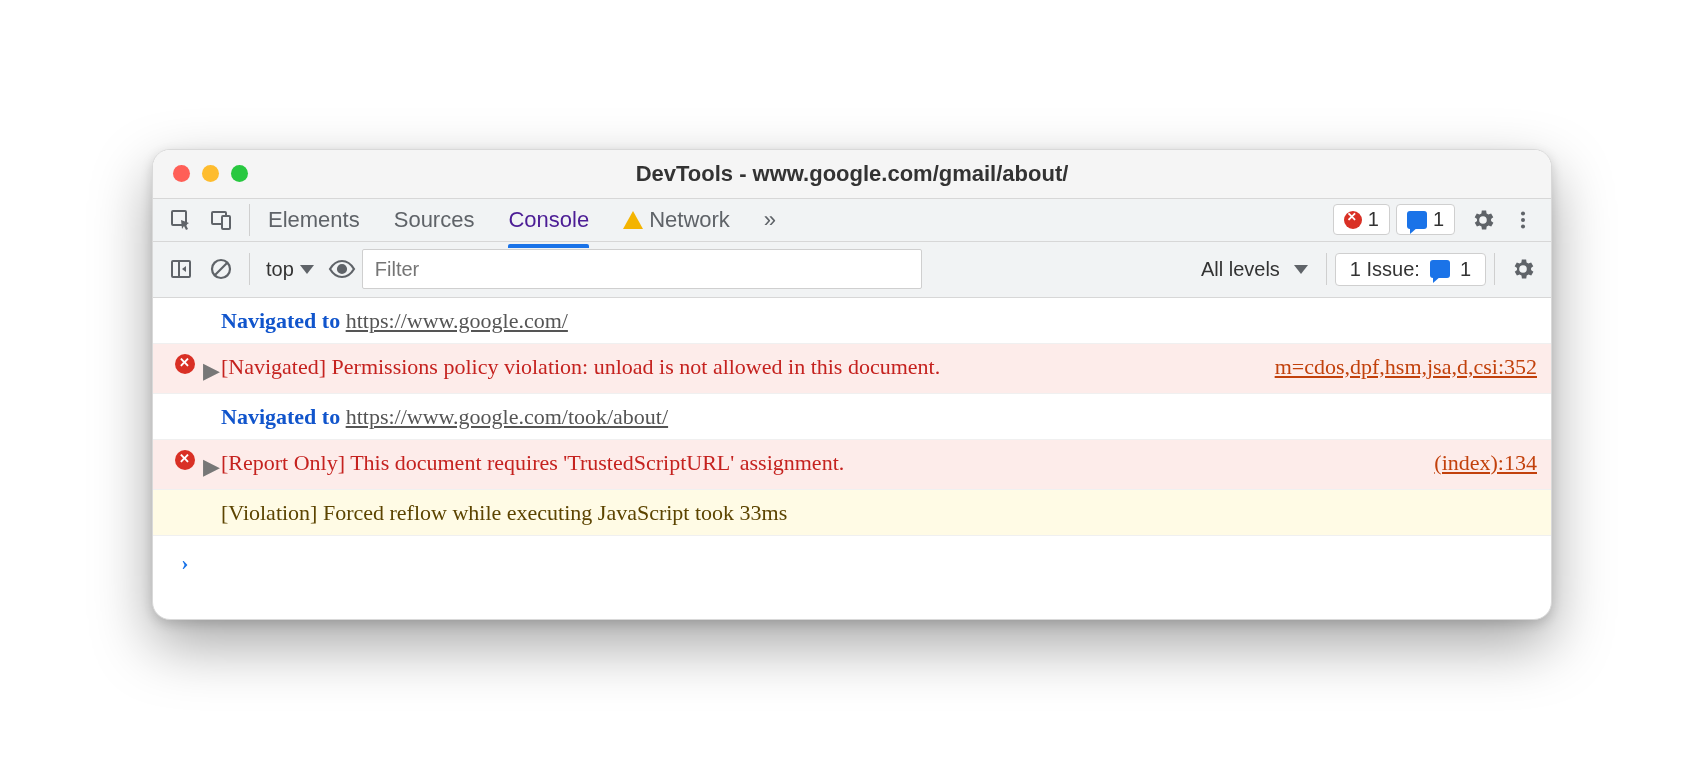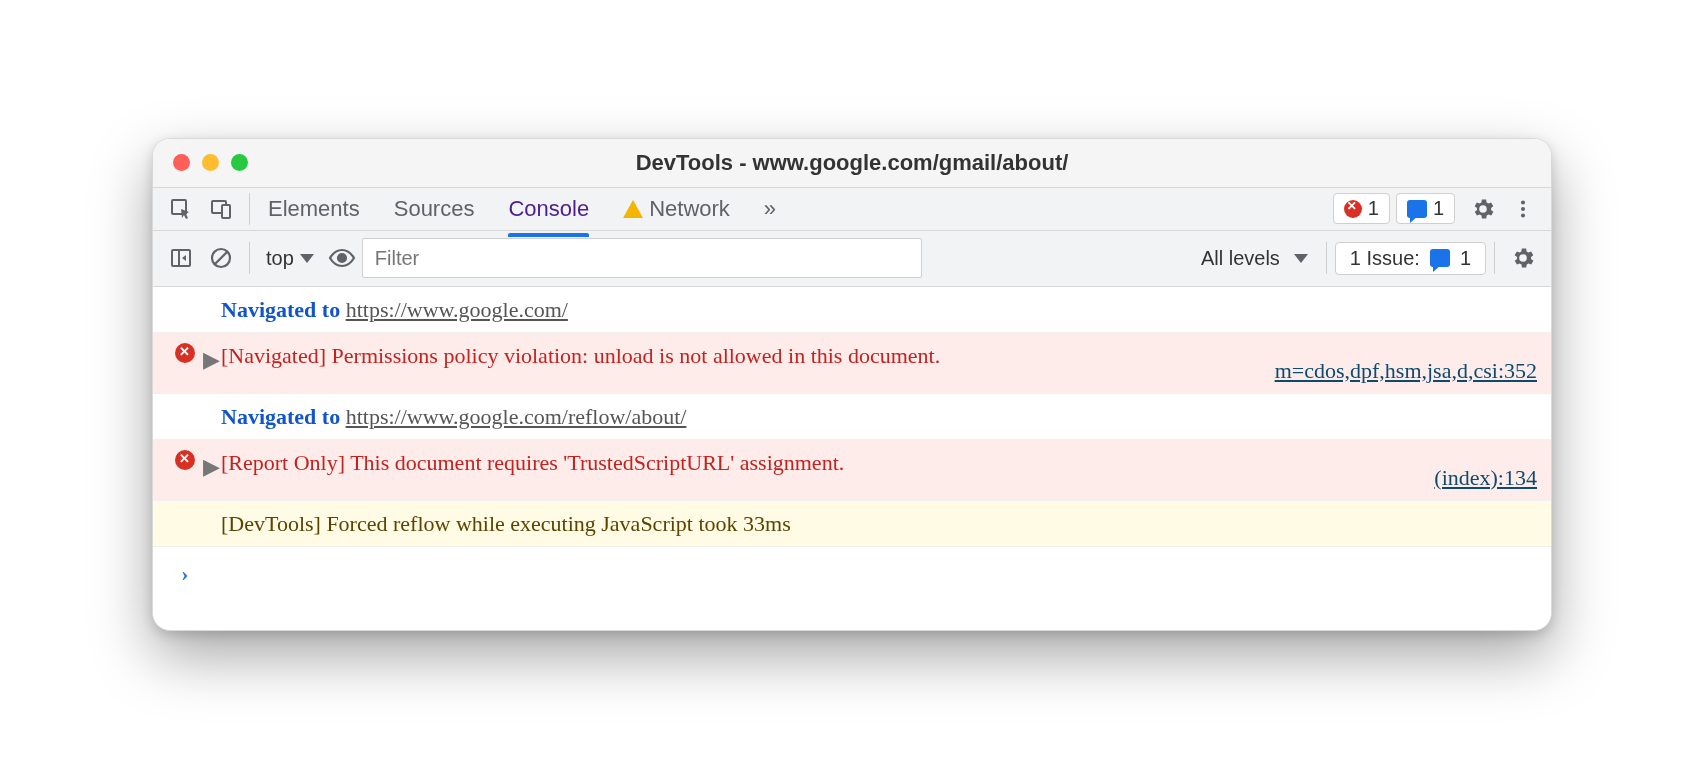--- a/index.html
+++ b/index.html
@@ -71,21 +71,21 @@
 .row .gutter{width:36px;flex:none;display:flex;justify-content:center;padding-top:4px;}
 .row .disclosure{width:18px;flex:none;padding-top:4px;color:#777;}
 .row .msg{flex:1;white-space:pre-wrap;}
 .row .src{flex:none;padding-left:20px;}
 
 .row.nav{color:#1155cc;}
 .row.nav .navlabel{color:#1155cc;font-weight:600;}
 .row.nav .url{color:#555;text-decoration:underline;}
 
 .row.error{background:#fdecea;color:#c5221f;}
-.row.error .src{color:#0c4a6e;text-decoration:underline;margin-top:15px;}
+.row.error .src{color:#c2410c;text-decoration:underline;}
 .row.error .u{text-decoration:underline;}
 .errdot{width:20px;height:20px;border-radius:50%;background:#d93025;position:relative;}
 .errdot::after{content:'✕';color:#fff;font-size:13px;font-weight:bold;position:absolute;left:4px;top:-1px;}
 
 .row.warn{background:#fffbe5;color:#5c4400;}
 .row.prompt{color:#1a73e8;}
 .chev{color:#1a73e8;font-weight:bold;}
 
 svg{display:block;}
 </style>
@@ -205,36 +205,36 @@
           <span class="errdot"></span>
         </div>
       <div class="disclosure">▶</div>
       <div class="msg">[Navigated] Permissions policy violation: unload is not allowed in this document.</div>
       <div class="src u">m=cdos,dpf,hsm,jsa,d,csi:352</div>
     </div>
 
     <div class="row nav">
       <div class="gutter"></div>
         <div class="disclosure"></div>
-      <div class="msg"><span class="navlabel">Navigated to</span> <span class="url">https://www.google.com/reflow/about/</span></div>
+      <div class="msg"><span class="navlabel">Navigated to</span> <span class="url">https://www.google.com/took/about/</span></div>
     </div>
 
     <div class="row error">
       <div class="gutter">
           <span class="errdot"></span>
         </div>
       <div class="disclosure">▶</div>
       <div class="msg">[Report Only] This document requires 'TrustedScriptURL' assignment.</div>
       <div class="src u">(index):134</div>
     </div>
 
     <div class="row warn">
       <div class="gutter"></div>
         <div class="disclosure"></div>
-      <div class="msg">[DevTools] Forced reflow while executing JavaScript took 33ms</div>
+      <div class="msg">[Violation] Forced reflow while executing JavaScript took 33ms</div>
     </div>
 
     <div class="row prompt" style="border-bottom:none;padding-bottom:40px">
       <div class="gutter">
           <span class="chev">›</span>
         </div>
       <div class="disclosure"></div>
       <div class="msg"></div>
     </div>
 

